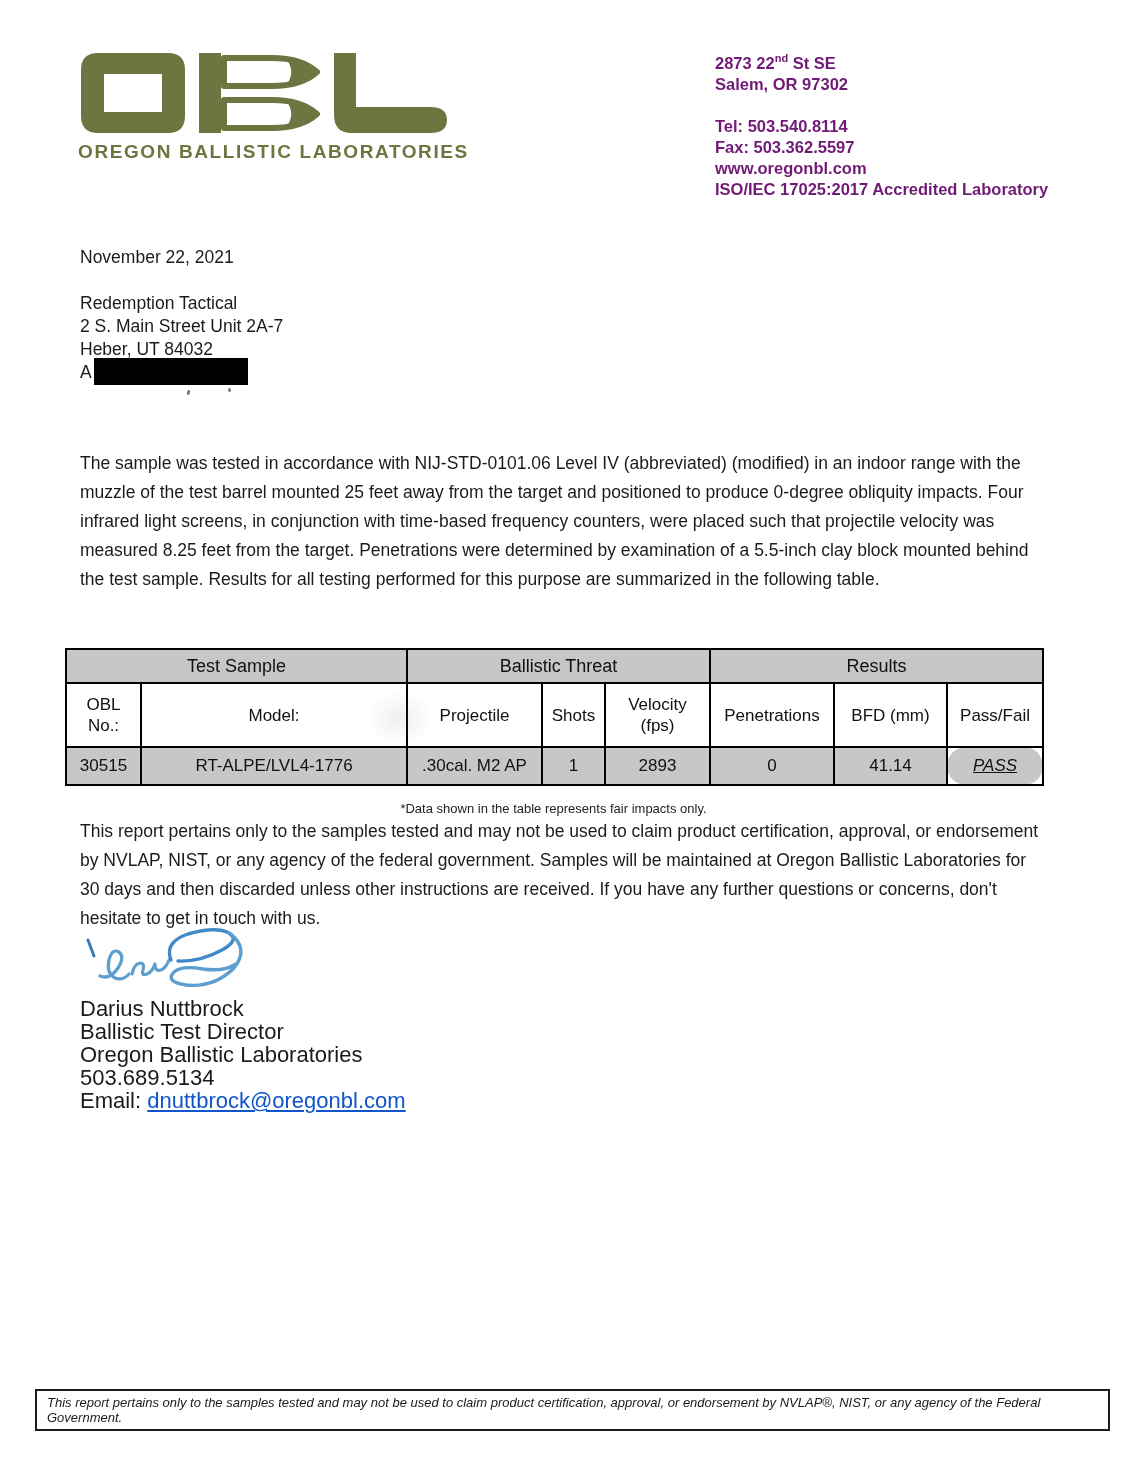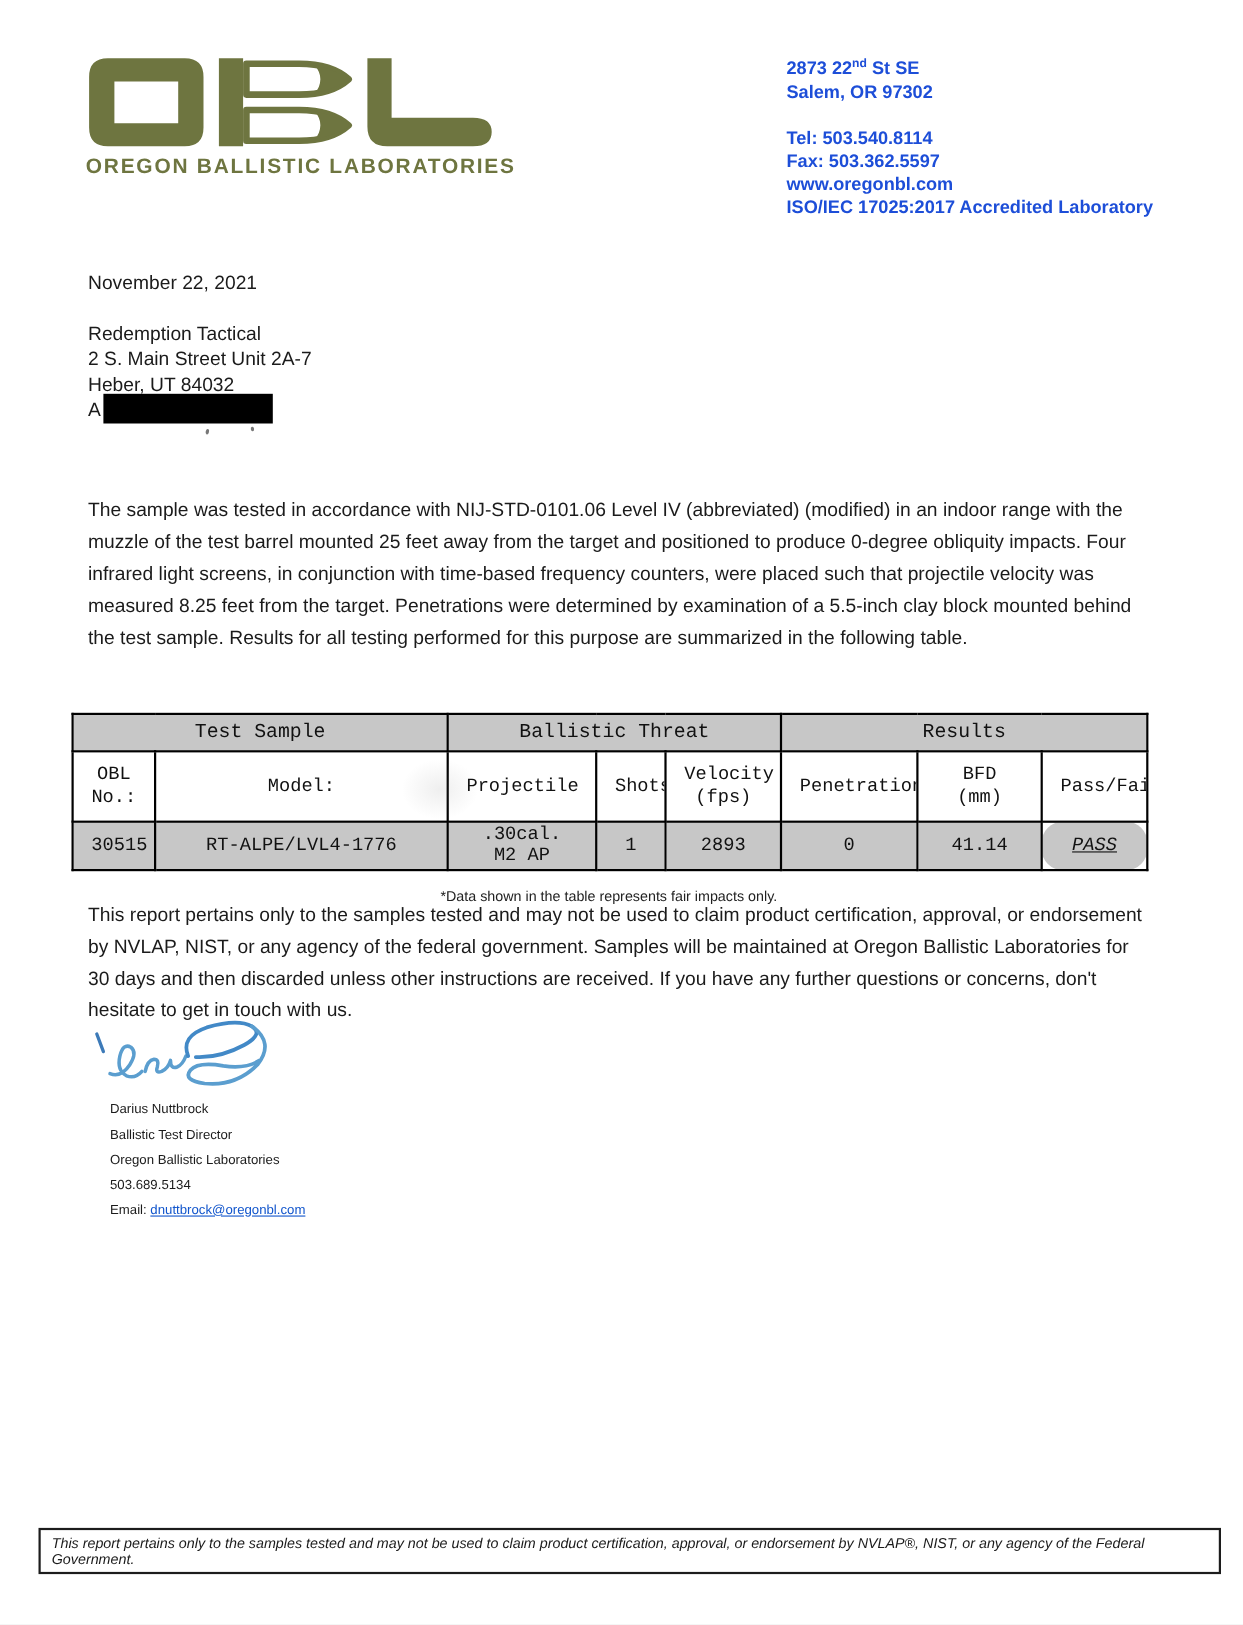--- a/index.html
+++ b/index.html
@@ -9,21 +9,21 @@
     overflow:hidden;
   }
   
   .logo-block{position:absolute;left:78px;top:52px;width:372px;}
   .logo-mark{display:block;width:370px;height:82px;}
   .logo-subtitle{
     margin-top:7px;text-align:center;color:#6e7540;font-weight:bold;
     font-size:19px;letter-spacing:1.6px;white-space:nowrap;
   }
   .contact-block{
-    position:absolute;left:715px;top:48px;color:#1d4ed8;font-weight:bold;
+    position:absolute;left:715px;top:48px;color:#701a75;font-weight:bold;
     font-size:16.5px;line-height:21px;
   }
   .contact-block .gap{height:21px;}
   .contact-block sup{font-size:11px;}
   
   .date{position:absolute;left:80px;top:247px;font-size:17.5px;}
   .recipient{position:absolute;left:80px;top:292px;font-size:17.5px;line-height:23px;}
   .redaction-box{
     display:inline-block;width:154px;height:27px;background:#000;
     vertical-align:middle;margin-left:2px;margin-top:-4px;
@@ -36,31 +36,31 @@
     background:radial-gradient(ellipse at center, rgba(120,120,120,.12), rgba(120,120,120,0) 70%);
   }
   .body-text{position:absolute;left:80px;top:449px;width:968px;font-size:17.5px;line-height:29px;}
   .body-text p{margin:0;}
   .para3{position:absolute;left:80px;top:817px;width:968px;font-size:17.5px;line-height:29px;}
   
   .table-wrap{position:absolute;left:65px;top:648px;width:977px;}
   table.results{border-collapse:collapse;width:100%;table-layout:fixed;font-size:17px;color:#111;}
   table.results th,table.results td{
     border:2px solid #000;text-align:center;vertical-align:middle;
-    padding:2px 16px;font-weight:normal;overflow:hidden;font-family:Liberation Mono, monospace;
+    padding:2px 3px;font-weight:normal;overflow:hidden;
   }
   tr.group-row th{background:#c7c7c7;height:28px;font-size:18px;}
   tr.sub-row th{background:#ffffff;height:58px;line-height:21px;}
   tr.data-row td{background:#c7c7c7;height:32px;}
   td.cell-model{text-align:left;padding-left:10px;margin-left:34px;}
   td.cell-pass{font-weight:bold;font-style:italic;text-decoration:underline;border-radius:19px;}
   .footnote{margin-top:15px;text-align:center;font-size:13px;color:#222;}
   
   .sig-svg{position:absolute;left:76px;top:924px;width:185px;height:75px;}
-  .sig-block{position:absolute;left:80px;top:997px;font-size:12px;line-height:23px;margin-left:20px;}
+  .sig-block{position:absolute;left:80px;top:997px;font-size:22px;line-height:23px;}
   .sig-block a{color:#1155cc;text-decoration:underline;}
   
   .footer-box{
     position:absolute;left:35px;top:1389px;width:1051px;height:38px;
     border:2px solid #1c1c1c;display:flex;align-items:center;justify-content:center;
     font-style:italic;font-size:13px;color:#1a1a1a;padding:0 10px;box-sizing:content-box;
   }
 </style>
 </head>
 <body>

